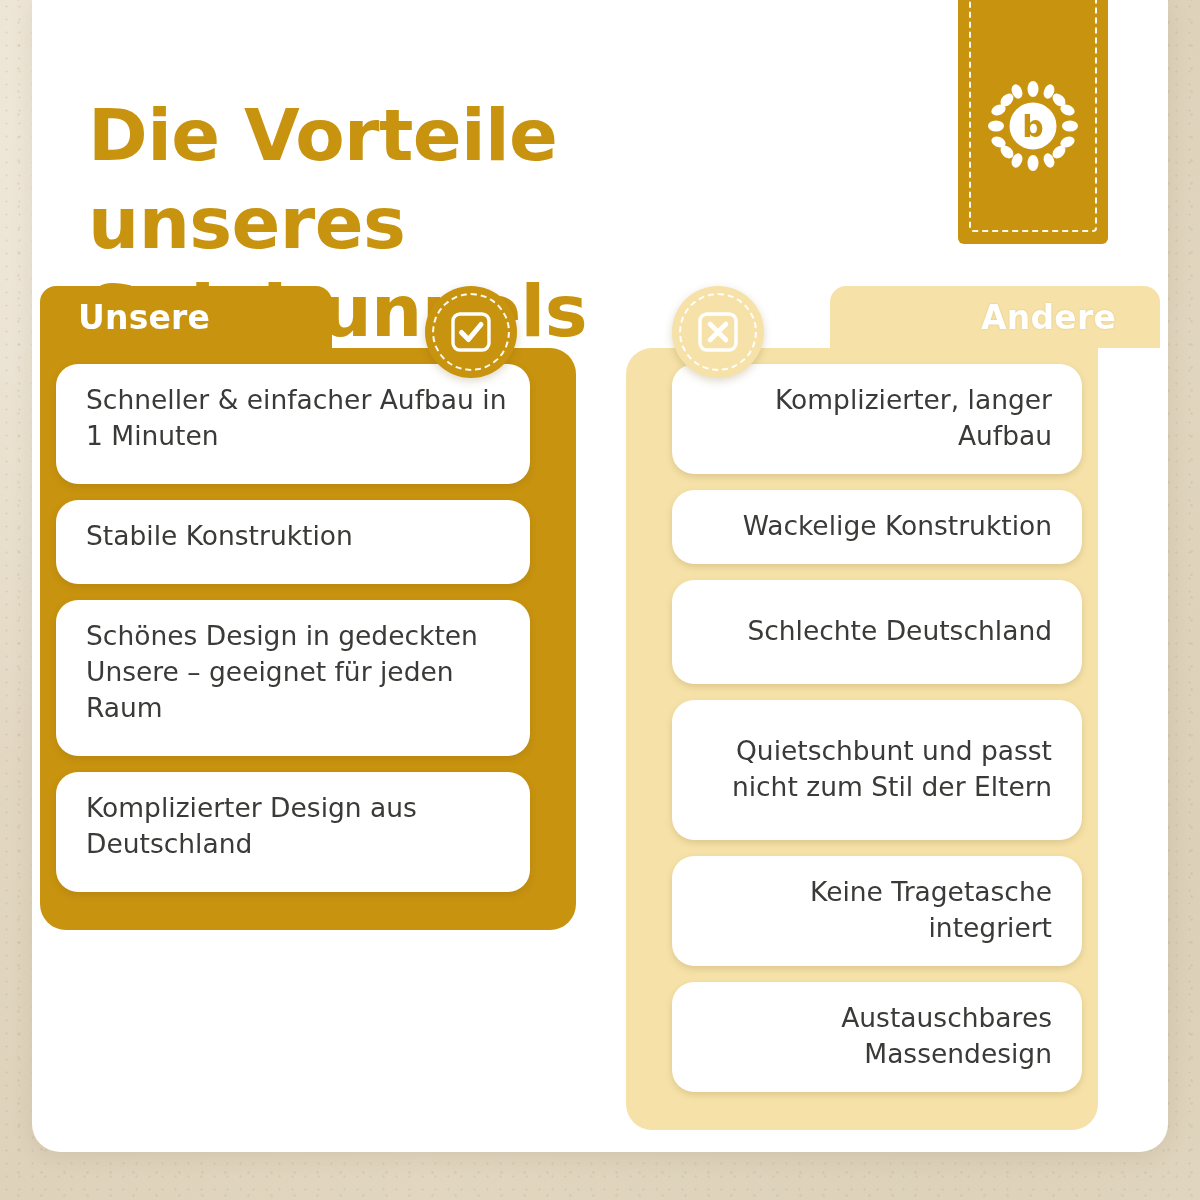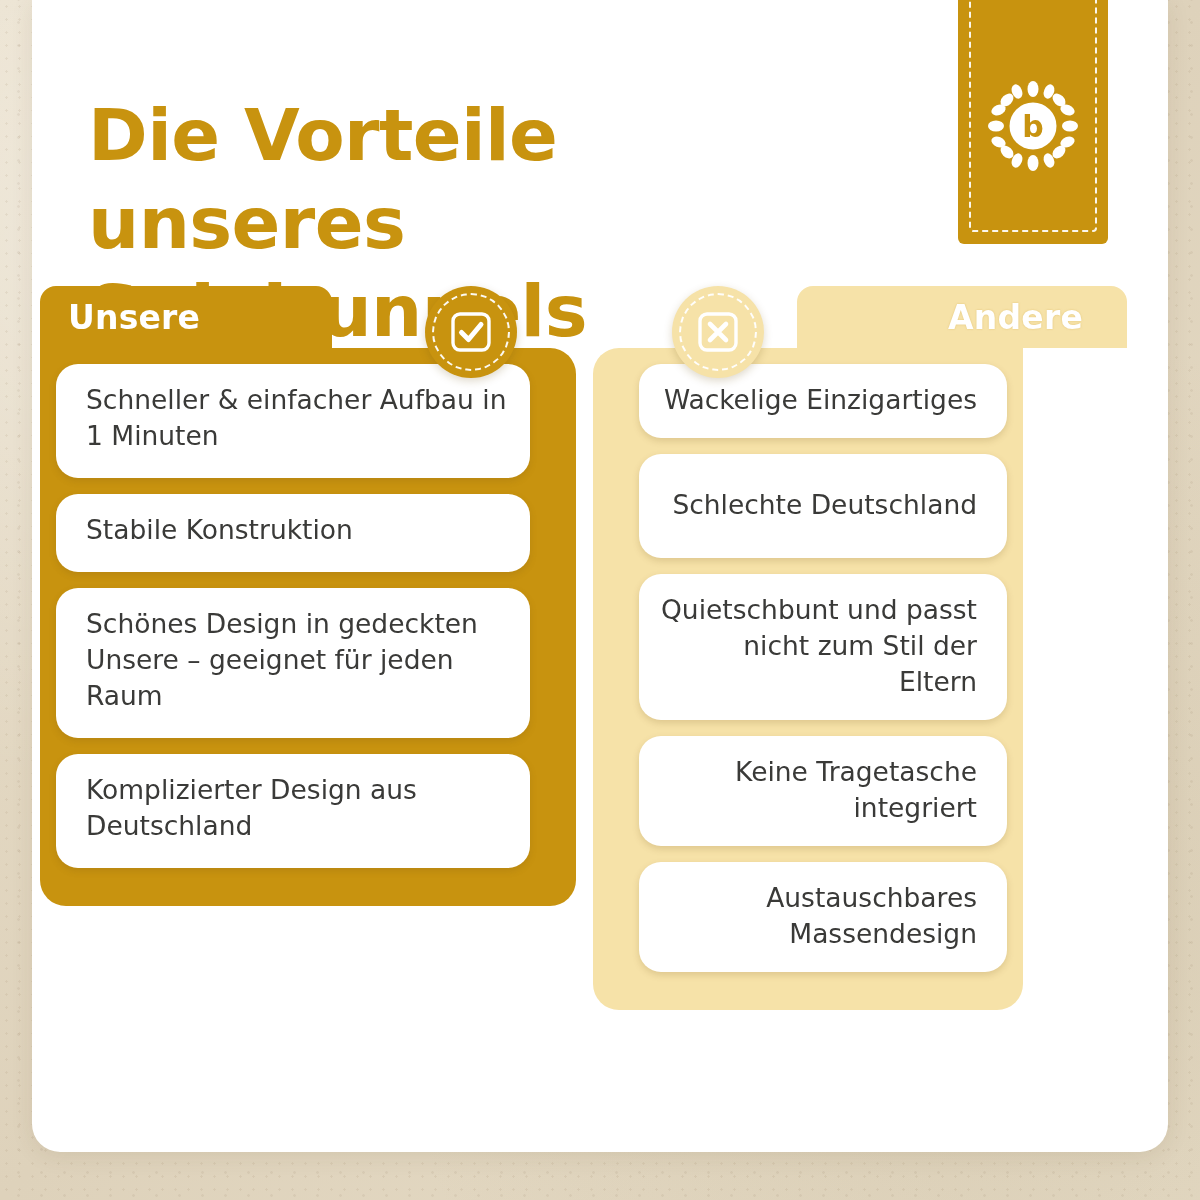--- a/index.html
+++ b/index.html
@@ -91,34 +91,34 @@
     font-weight: 800;
     letter-spacing: -0.6px;
   }
 
   
   .col {
     position: absolute;
     top: 286px;
   }
   .col-left  { left: 40px;  width: 536px; }
-  .col-right { left: 593px; width: 430px; }
+  .col-right { left: 626px; width: 472px; }
 
   .tab {
     position: relative;
     height: 62px;
     border-radius: 16px 16px 0 0;
     display: flex;
     align-items: center;
     box-sizing: border-box;
   }
   .tab-left {
     width: 292px;
     background: #c8930f;
-    padding-left: 28px;
+    padding-left: 38px;
     justify-content: flex-start;
   }
   .tab-right {
     width: 330px;
     margin-left: 204px;
     background: #f6e2a8;
     padding-right: 44px;
     justify-content: flex-end;
   }
   .tab-label {
@@ -146,21 +146,21 @@
     box-sizing: border-box;
     display: flex;
     align-items: center;
     color: #3a3a38;
     font-size: 26.5px;
     line-height: 1.36;
   }
   .item:last-child { margin-bottom: 16px; }
 
   .panel-left .item {
-    padding: 18px 22px 24px 30px;
+    padding: 18px 22px 30px 30px;
     margin-left: 0;
     margin-right: 30px;
     justify-content: flex-start;
     text-align: left;
   }
   .panel-right .item {
     padding: 18px 30px 20px 22px;
     margin-left: 30px;
     margin-right: 0;
     justify-content: flex-end;
@@ -243,21 +243,22 @@
       <div class="item h3">Schönes Design in gedeckten Unsere – geeignet für jeden Raum</div>
       <div class="item h2">Komplizierter Design aus Deutschland</div>
     </div>
   </div>
 
   <div class="col col-right">
     <div class="tab tab-right">
       <span class="tab-label">Andere</span>
     </div>
     <div class="panel panel-right">
-      <div class="item h1">Wackelige Einzigartiges</div>
+      <div class="item h2">Komplizierter, langer Aufbau</div>
+      <div class="item h1">Wackelige Konstruktion</div>
       <div class="item h2">Schlechte Deutschland</div>
       <div class="item h3">Quietschbunt und passt nicht zum Stil der Eltern</div>
       <div class="item h2">Keine Tragetasche integriert</div>
       <div class="item h2">Austauschbares Massendesign</div>
     </div>
   </div>
 
   <div class="badge badge-check">
     <div class="ring"></div>
     <div class="glyph">

